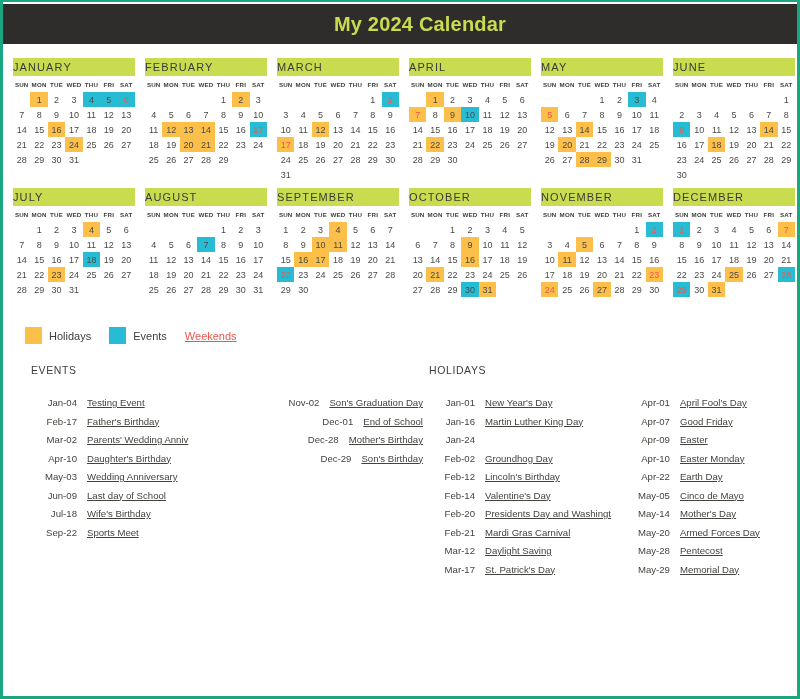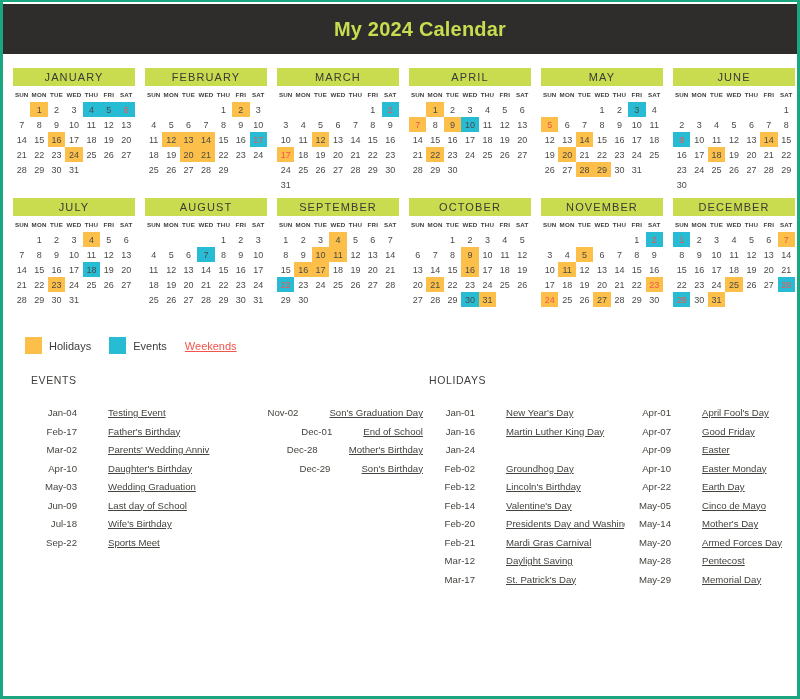--- a/index.html
+++ b/index.html
@@ -19,21 +19,21 @@
     height: 699px;
     box-sizing: border-box;
     border-left: 3px solid #1aa67f;
     border-right: 3px solid #1aa67f;
     border-top: 2px solid #1aa67f;
     border-bottom: 3px solid #1aa67f;
     background: #ffffff;
   }
   
   .titlebar {
-    height: 50px;
+    height: 40px;
     background: #2e2d2b;
     display: flex;
     align-items: center;
     justify-content: center;
     margin: 2px 0 0 0;
     padding-left: 40px;
   }
   .titlebar .title-text {
     color: #c9dc4f;
     font-size: 20px;
@@ -49,21 +49,21 @@
     justify-content: flex-start;
   }
   .month {
     width: 122px;
     margin: 0 4px 0 6px;
     padding-top: 6px;
   }
   .month-name {
     background: #c9dc4f;
     color: #3a3a38;
-    text-align: center;
+    text-align: left;
     font-size: 11px;
     letter-spacing: 1.1px;
     padding: 3px 0 3px 0;
     margin-bottom: 5px;
   }
   table.cal {
     border-collapse: collapse;
     width: 122px;
     table-layout: fixed;
   }
@@ -128,21 +128,20 @@
   .col-hol-1 { width: 196px; }
   .col-hol-2 { width: 180px; }
   .item {
     display: flex;
     font-size: 9.6px;
     color: #44443f;
     line-height: 18.5px;
     height: 18.5px;
     white-space: nowrap;
     overflow: hidden;
-    gap: 21px;
   }
   .item .d {
     width: 46px;
     text-align: right;
     padding-right: 10px;
     flex: 0 0 auto;
   }
   .item .t { flex: 1 1 auto; overflow: hidden; text-decoration: underline; }
 </style>
 </head>
@@ -959,21 +958,21 @@
             <div class="item">
               <span class="d">Mar-02</span>
               <span class="t">Parents' Wedding Anniv</span>
             </div>
             <div class="item">
               <span class="d">Apr-10</span>
               <span class="t">Daughter's Birthday</span>
             </div>
             <div class="item">
               <span class="d">May-03</span>
-              <span class="t">Wedding Graduation</span>
+              <span class="t">Wedding Anniversary</span>
             </div>
             <div class="item">
               <span class="d">Jun-09</span>
               <span class="t">Last day of School</span>
             </div>
             <div class="item">
               <span class="d">Jul-18</span>
               <span class="t">Wife's Birthday</span>
             </div>
             <div class="item">

